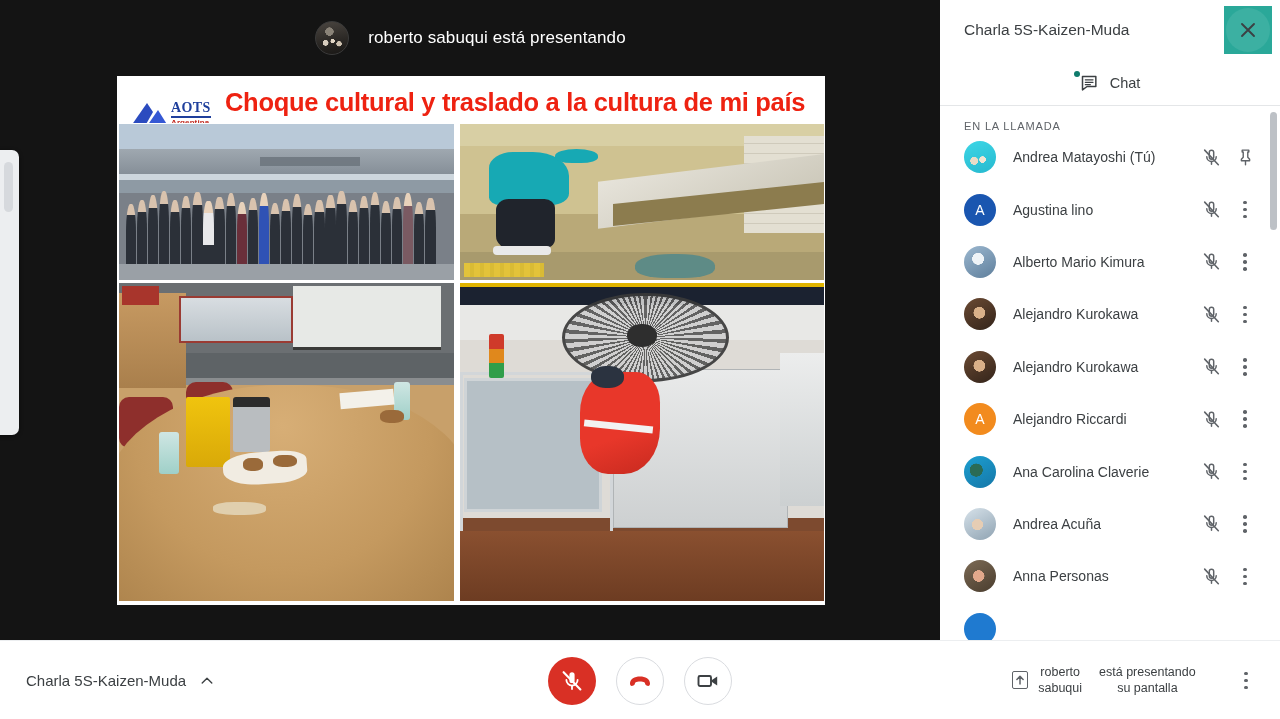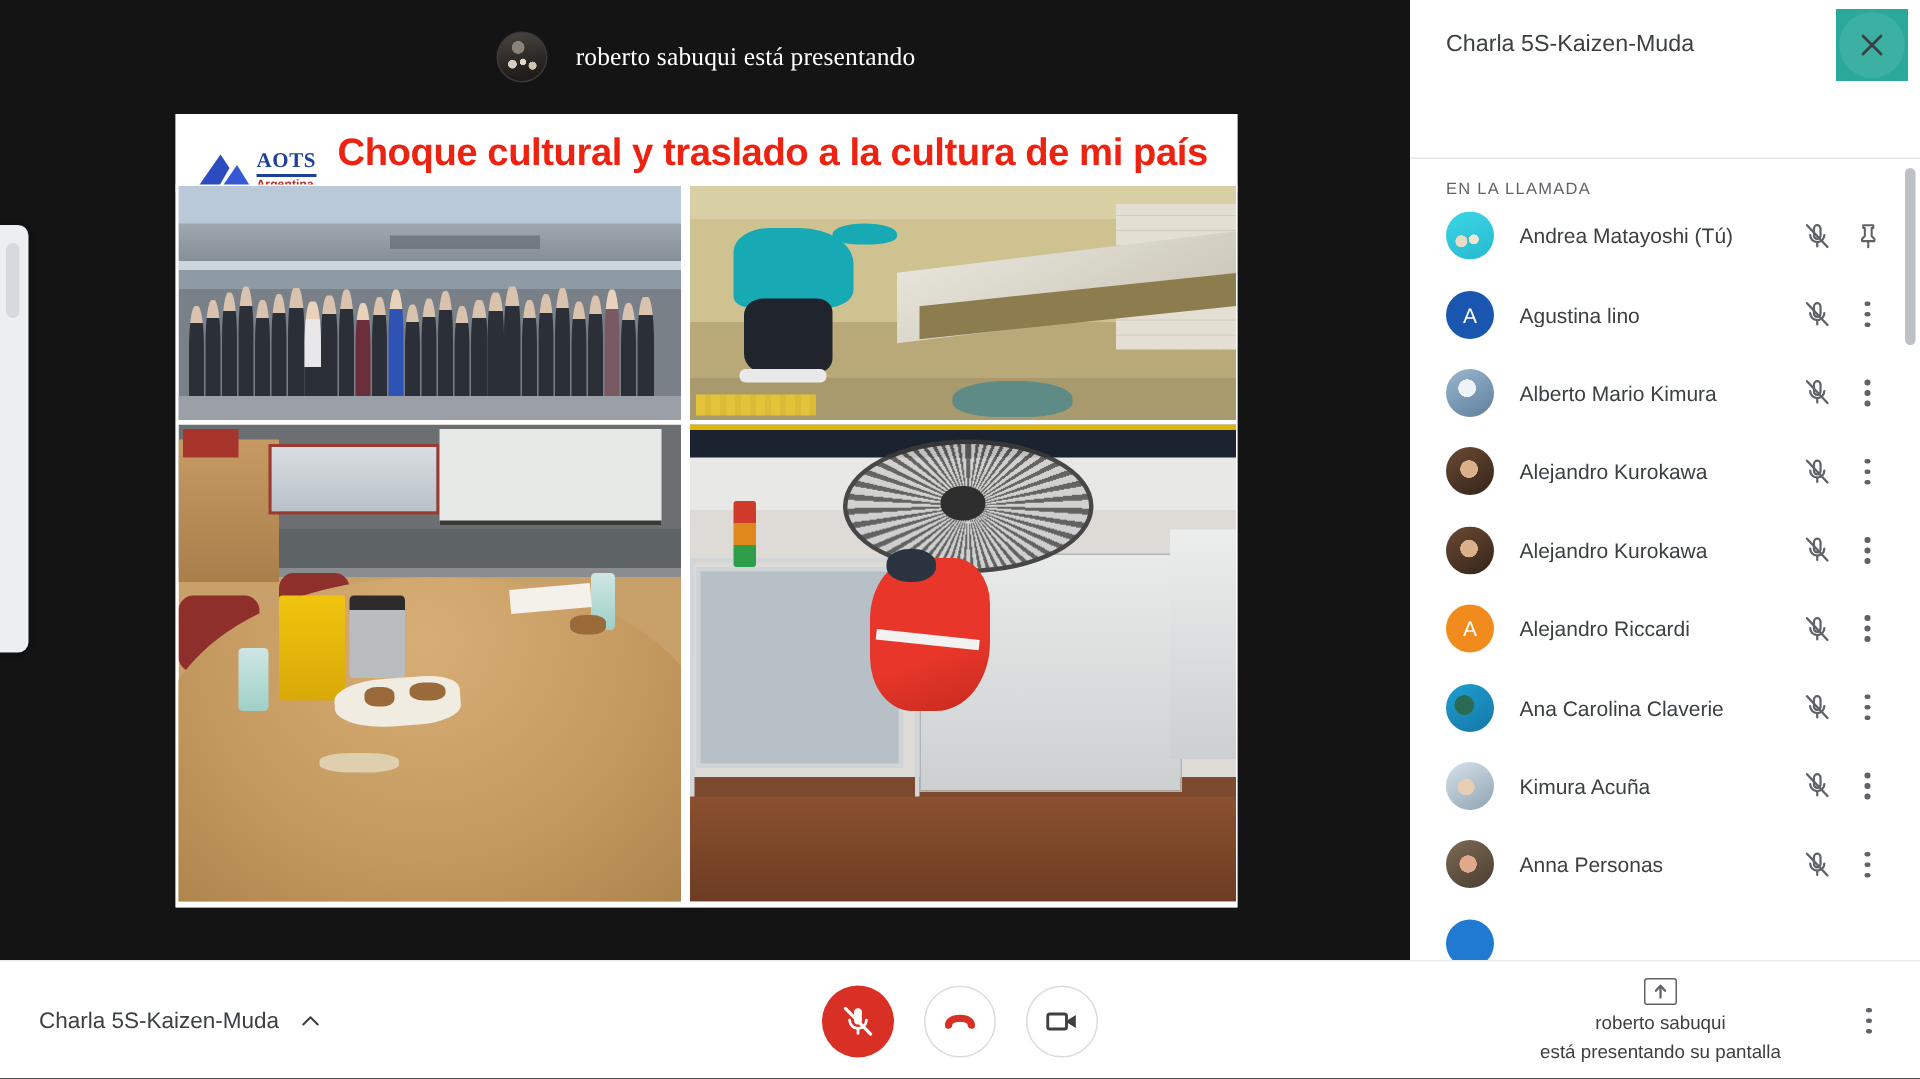--- a/index.html
+++ b/index.html
@@ -11,21 +11,21 @@
   }
 
   
   #stage {
     position:absolute; left:0; top:0; width:941px; height:640px;
     background:#141414; overflow:hidden;
   }
   #topbar {
     position:absolute; left:0; top:0; width:941px; height:75px;
     background:#141414;
-    display:flex; align-items:center; justify-content:center; gap:19px;font-family:Liberation Serif, serif;
+    display:flex; align-items:center; justify-content:center; gap:19px;
   }
   #presenter-avatar {
     width:34px; height:34px; border-radius:50%;
     background:
       radial-gradient(circle at 30% 65%, #d8cdbe 0 9%, transparent 10%),
       radial-gradient(circle at 52% 60%, #e2d6c6 0 8%, transparent 9%),
       radial-gradient(circle at 72% 68%, #cfc2b0 0 8%, transparent 9%),
       radial-gradient(circle at 42% 30%, #8a8378 0 14%, transparent 15%),
       linear-gradient(170deg,#4a4540 0%,#2a2724 60%,#191715 100%);
     flex:0 0 auto; border:1px solid #3a3a3a;
@@ -368,21 +368,21 @@
   }
   .ctrl {
     width:48px; height:48px; border-radius:50%;
     display:flex; align-items:center; justify-content:center; cursor:pointer;
   }
   .ctrl.mic-off { background:#d93025; }
   .ctrl.hangup { background:#ffffff; border:1px solid #dadce0; }
   .ctrl.cam { background:#ffffff; border:1px solid #dadce0; }
   #present-status {
     position:absolute; right:78px; top:0; height:79px; width:190px;
-    display:flex; flex-direction:column; align-items:center; justify-content:center; gap:3px;
+    display:flex; flex-direction:row; align-items:center; justify-content:center; gap:3px;
   }
   #present-status .line { font-size:12.5px; color:#3c4043; line-height:1.22; text-align:center; }
   #present-icon {
     width:22px; height:18px; border:1.6px solid #5f6368; border-radius:2px;
     display:flex; align-items:center; justify-content:center; margin-bottom:2px;
   }
   #more-options-bottom {
     position:absolute; right:32px; top:0; height:79px;
     display:flex; align-items:center; cursor:pointer;
   }
@@ -518,20 +518,28 @@
     <div id="panel-title">Charla 5S-Kaizen-Muda</div>
     <div id="close-button">
       <div class="ring"></div>
       <svg width="20" height="20" viewBox="0 0 20 20">
         <path d="M4 4 L16 16 M16 4 L4 16" stroke="#3c4043" stroke-width="1.9" stroke-linecap="round"></path>
       </svg>
     </div>
   </div>
 
   <div id="tabs">
+    <div class="tab inactive">
+      <svg width="20" height="20" viewBox="0 0 24 24">
+        <path d="M3 4.2h16v12H8.5L3 20.2z" fill="none" stroke="#3c4043" stroke-width="1.8" stroke-linejoin="round"></path>
+        <path d="M6.4 8.2h9.2M6.4 11.2h9.2M6.4 14h6" stroke="#3c4043" stroke-width="1.5" stroke-linecap="round"></path>
+      </svg>
+      <span class="badge-dot" style="left:auto;right:calc(50% + 30px);top:11px"></span>
+      <span>Chat</span>
+    </div>
   </div>
 
   <div id="section-label">EN LA LLAMADA</div>
 
   <div id="people-list">
       <div class="person-row">
         <div class="avatar" style="background: radial-gradient(circle at 32% 62%, rgb(232, 220, 200) 0px, rgb(232, 220, 200) 13%, transparent 14%), radial-gradient(circle at 58% 58%, rgb(240, 229, 211) 0px, rgb(240, 229, 211) 12%, transparent 13%), linear-gradient(160deg, rgb(61, 214, 230), rgb(38, 185, 207));"></div>
         <div class="person-name">Andrea Matayoshi (Tú)</div>
         <div class="row-icon">
           <svg width="21" height="21" viewBox="0 0 24 24">
@@ -657,21 +665,21 @@
         <div class="row-icon">
           <span class="dots-v">
             <i></i>
             <i></i>
             <i></i>
           </span>
         </div>
       </div>
       <div class="person-row">
         <div class="avatar" style="background: radial-gradient(circle at 42% 52%, rgb(230, 205, 180) 0px, rgb(230, 205, 180) 22%, transparent 23%), linear-gradient(150deg, rgb(215, 226, 234), rgb(143, 163, 178));"></div>
-        <div class="person-name">Kimura Acuña</div>
+        <div class="person-name">Andrea Acuña</div>
         <div class="row-icon">
           <svg width="21" height="21" viewBox="0 0 24 24">
     <path d="M12 3.6a2.5 2.5 0 0 1 2.5 2.5v5.4a2.5 2.5 0 0 1-5 0V6.1A2.5 2.5 0 0 1 12 3.6z" fill="none" stroke="#5f6368" stroke-width="1.7"></path>
     <path d="M6.6 11.1a5.4 5.4 0 0 0 10.8 0" fill="none" stroke="#5f6368" stroke-width="1.7" stroke-linecap="round"></path>
     <path d="M12 16.6v3.2" stroke="#5f6368" stroke-width="1.7" stroke-linecap="round"></path>
     <path d="M4.2 3.6 L19.8 20.2" stroke="#5f6368" stroke-width="1.8" stroke-linecap="round"></path>
   </svg>
         </div>
         <div class="row-icon">
           <span class="dots-v">

